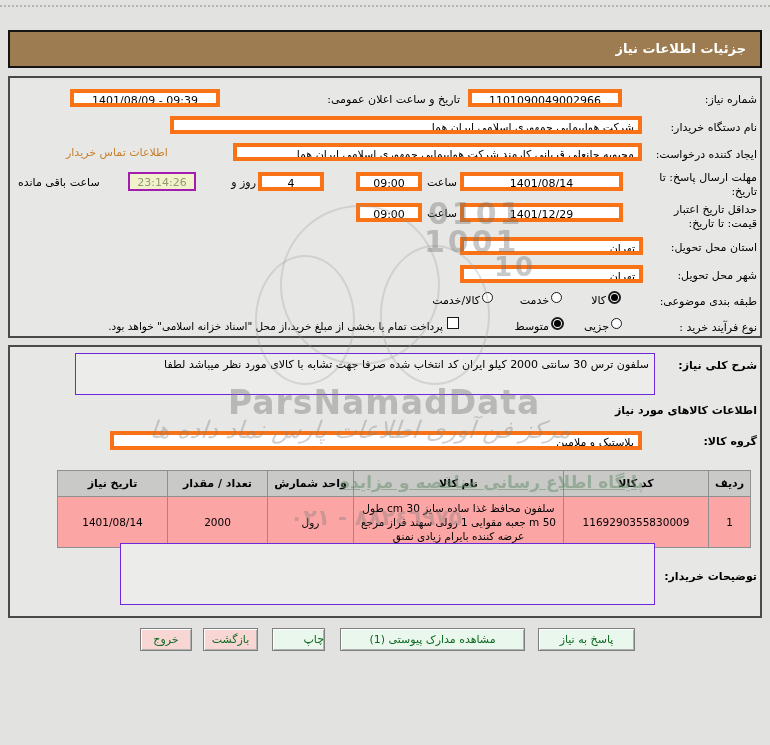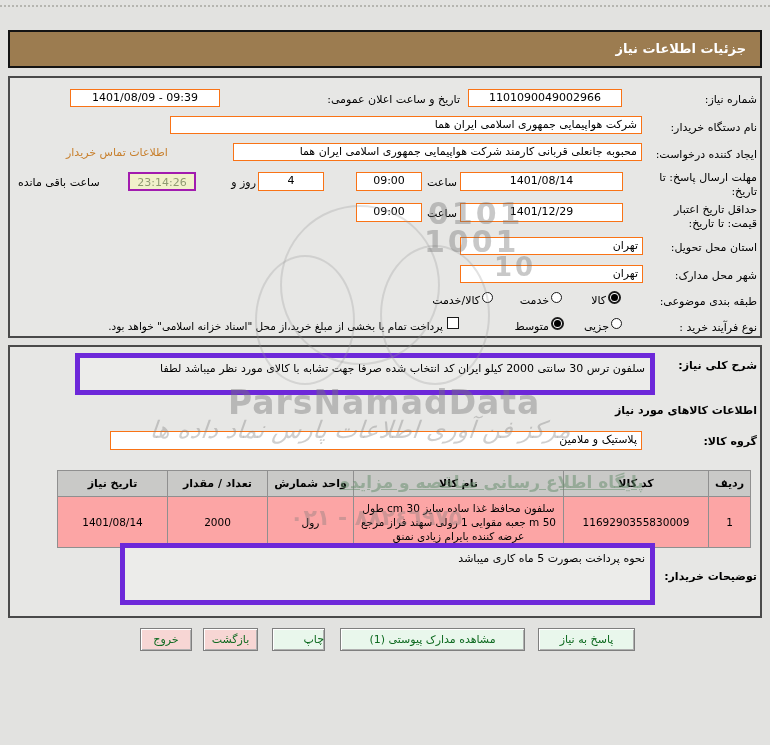--- a/index.html
+++ b/index.html
@@ -19,38 +19,38 @@
     line-height:34px; padding:0 14px; text-align:right;
   }
   .panel {
     position:absolute; left:8px; width:754px;
     background:#e7e7e5; border:2px solid #4a4a4a;
   }
   .lbl { position:absolute; font-size:11px; line-height:15px; text-align:right; white-space:nowrap; }
   .lbl2 { line-height:14px; }
   .bold { font-weight:bold; }
   .inp {
-    position:absolute; background:#fff; border:1px solid #f97316;
+    position:absolute; background:#fff; border:4px solid #f97316;
     font-size:11px; line-height:16px; padding:0 4px;
     overflow:hidden; white-space:nowrap;
   }
   .center { text-align:center; }
   .ltr { direction:ltr; }
   .timer {
     position:absolute; background:#f1f1cb; border:2px solid #a21caf;
     font-size:11px; line-height:16px; text-align:center; color:#8f9a72;
     direction:ltr;
   }
   .link { position:absolute; font-size:11px; color:#c8802e; white-space:nowrap; cursor:pointer; }
   .radio { position:absolute; width:11px; height:11px; border:1px solid #1a1a1a; border-radius:50%; background:#fff; }
   .radio.sel { width:13px; height:13px; border-width:2px; }
   .radio.sel::after { content:""; position:absolute; inset:1px; background:#000; border-radius:50%; }
   .checkbox { position:absolute; width:12px; height:12px; border:1px solid #1a1a1a; background:#fff; }
   .txtbox {
-    position:absolute; background:#ececea; border:5px solid #6d28d9;
+    position:absolute; background:#ececea; border:1px solid #6d28d9;
     font-size:11px; line-height:17px; padding:2px 5px; text-align:right; overflow:hidden;
   }
   table.goods { position:absolute; left:57px; top:470px; width:693px; border-collapse:collapse; table-layout:fixed; }
   table.goods th, table.goods td { border:1px solid #8f8f8f; font-size:10.5px; text-align:center; vertical-align:middle; padding:4px 3px; }
   table.goods th { background:#c9c9c7; font-weight:bold; height:26px; font-size:11px; }
   table.goods td { background:#fca5a5; height:36px; }
   td.name-cell { text-align:right; line-height:14px; }
   .btn {
     position:absolute; height:23px; border:1px solid #7f7f7f;
     font-size:11px; color:#0e6a20; text-align:center; line-height:21px;
@@ -113,21 +113,21 @@
 
   <div class="lbl lbl2" style="left:640px; top:203px; width:117px;">حداقل تاریخ اعتبار</div>
   <div class="lbl lbl2" style="left:640px; top:217px; width:117px;">قیمت: تا تاریخ:</div>
   <div class="inp center ltr" style="left:460px; top:203px; width:163px; height:19px;">1401/12/29</div>
   <div class="lbl" style="left:425px; top:206px; width:32px;">ساعت</div>
   <div class="inp center ltr" style="left:356px; top:203px; width:66px; height:19px;">09:00</div>
 
   <div class="lbl" style="left:640px; top:240px; width:117px;">استان محل تحویل:</div>
   <div class="inp" style="left:460px; top:237px; width:183px; height:18px;">تهران</div>
 
-  <div class="lbl" style="left:640px; top:268px; width:117px;">شهر محل مدارک:</div>
+  <div class="lbl" style="left:640px; top:268px; width:117px;">شهر محل تحویل:</div>
   <div class="inp" style="left:460px; top:265px; width:183px; height:18px;">تهران</div>
 
   <div class="lbl" style="left:640px; top:294px; width:117px;">طبقه بندی موضوعی:</div>
   <span class="radio sel" style="left:608px; top:291px;"></span>
   <div class="lbl" style="left:580px; top:293px; width:26px;">کالا</div>
   <span class="radio" style="left:551px; top:292px;"></span>
   <div class="lbl" style="left:511px; top:293px; width:38px;">خدمت</div>
   <span class="radio" style="left:482px; top:292px;"></span>
   <div class="lbl" style="left:413px; top:293px; width:67px;">کالا/خدمت</div>
 
@@ -175,21 +175,20 @@
       <td class="name-cell">سلفون محافظ غذا ساده سایز 30 cm طول 50 m جعبه مقوایی 1 رولی سهند فراز مرجع عرضه کننده بایرام زیادی نمنق</td>
       <td>رول</td>
       <td>2000</td>
       <td class="ltr">1401/08/14</td>
     </tr>
   </tbody>
     </table>
 
   <div class="lbl bold" style="left:655px; top:569px; width:102px;">توضیحات خریدار:</div>
   <div class="txtbox" style="left:120px; top:543px; width:535px; height:62px; line-height:18px;">
-    <div>نحوه پرداخت بصورت 5 ماه کاری میباشد</div>
   </div>
 
   <div class="btn green" style="left:538px; top:628px; width:97px;">پاسخ به نیاز</div>
   <div class="btn green" style="left:340px; top:628px; width:185px;">مشاهده مدارک پیوستی (1)</div>
   <div class="btn green" style="left:272px; top:628px; width:53px;text-align:right;">چاپ</div>
   <div class="btn pink" style="left:203px; top:628px; width:55px;">بازگشت</div>
   <div class="btn pink" style="left:140px; top:628px; width:52px;">خروج</div>
 
 </div>
 

